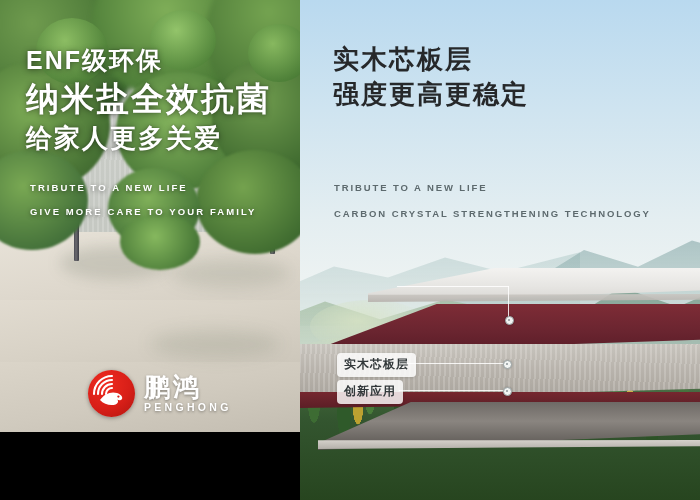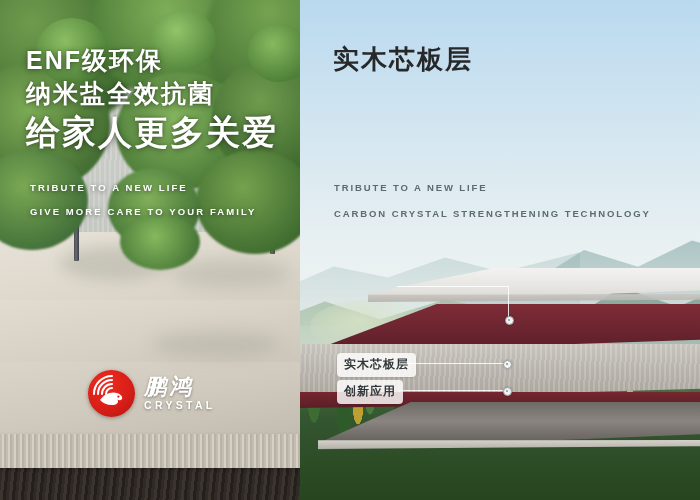--- a/index.html
+++ b/index.html
@@ -2,21 +2,21 @@
 <html><head>
 <meta charset="utf-8">
 <style>
   html,body{margin:0;padding:0;background:#000;}
   body{width:700px;height:500px;overflow:hidden;
        font-family:"Liberation Sans","DejaVu Sans",sans-serif;}
 
   .stage{position:relative;width:700px;height:500px;overflow:hidden;display:flex;}
 
   
-  .panel-left{position:relative;width:300px;height:500px;overflow:hidden;
+  .panel-left{position:relative;width:300px;height:432px;overflow:hidden;
               background:#cfd2cd;}
 
   
   .lp-ground{position:absolute;left:0;top:0;width:300px;height:250px;
     background:
       linear-gradient(180deg,#d8dad6 0%,#cdd0cb 40%,#c7cac4 100%);}
   .lp-ground::after{content:"";position:absolute;inset:0;
     background:repeating-linear-gradient(92deg,rgba(255,255,255,.25) 0 2px,rgba(0,0,0,.03) 2px 5px);
     opacity:.5;}
 
@@ -37,34 +37,34 @@
     box-shadow:0 2px 4px rgba(0,0,0,.18);}
 
   .dark-floor{position:absolute;left:0;bottom:0;width:300px;height:120px;
     background:repeating-linear-gradient(96deg,#2f2a26 0 3px,#3c352f 3px 6px,#241f1c 6px 9px);}
 
   
   .lp-text{position:absolute;left:26px;top:44px;width:260px;z-index:20;}
   .lp-h{color:#fff;font-weight:bold;letter-spacing:2px;line-height:1.32;
         text-shadow:0 1px 6px rgba(0,0,0,.45),0 0 2px rgba(0,0,0,.3);}
   .lp-h1{font-size:25px;}
-  .lp-h2{font-size:25px;}
-  .lp-h3{font-size:34px;}
+  .lp-h2{font-size:33px;}
+  .lp-h3{font-size:26px;}
   .lp-sub{position:absolute;left:30px;top:182px;z-index:20;}
   .lp-sub div{color:#fff;font-size:9.5px;letter-spacing:2.1px;font-weight:600;
      text-shadow:0 1px 4px rgba(0,0,0,.5);margin-bottom:13px;}
 
   
   .logo{position:absolute;left:88px;top:370px;z-index:30;display:flex;align-items:center;gap:9px;}
   .logo-mark{position:relative;width:47px;height:47px;border-radius:50%;
     background:radial-gradient(circle at 36% 30%,#ef2b20 0%,#d81f18 55%,#b01510 100%);
     box-shadow:0 1px 4px rgba(0,0,0,.35);overflow:hidden;}
   .logo-words{display:flex;flex-direction:column;gap:2px;}
-  .logo-cn{color:#fff;font-size:22px;font-weight:bold;letter-spacing:3px;line-height:1;
-    text-shadow:0 1px 3px rgba(0,0,0,.4);font-style:italic;}
+  .logo-cn{color:#fff;font-size:26px;font-weight:bold;letter-spacing:3px;line-height:1;
+    text-shadow:0 1px 3px rgba(0,0,0,.4);}
   .logo-en{color:#fff;font-size:10.5px;font-weight:bold;letter-spacing:3.3px;line-height:1;
     text-shadow:0 1px 3px rgba(0,0,0,.4);}
 
   
   .panel-right{position:relative;width:400px;height:500px;overflow:hidden;
     background:linear-gradient(180deg,#b9d9ef 0%,#cfe4f0 22%,#e4eef1 44%,#eef3f2 58%,#e8f0ef 72%,#dfe9e6 100%);}
 
   .mountain{position:absolute;filter:blur(0.6px);}
 
   .rp-text{position:absolute;left:33px;top:42px;z-index:20;}
@@ -160,21 +160,21 @@
             <path d="M14 24 A10 10 0 0 1 24 14"></path>
             <path d="M18 24 A6 6 0 0 1 24 18"></path>
           </g>
           <path d="M12 30 C16 24 23 21 29 23 C33 24.3 35 27 34 29 C33 30.6 30.5 30.6 29.4 29.6
                    C30.8 31.4 30 33.6 27.6 34.4 C23 36 16 34.6 12 30 Z" fill="#ffffff"></path>
           <circle cx="30.4" cy="26.6" r="1.15" fill="#d81f18"></circle>
         </svg>
       </div>
       <div class="logo-words">
         <div class="logo-cn">鹏鸿</div>
-        <div class="logo-en">CRYSTAL</div>
+        <div class="logo-en">PENGHONG</div>
       </div>
     </div>
   </div>
 
   <div class="panel-right">
 
     <div>
       <div class="mountain" style="left:-20px;top:236px;width:300px;height:90px;
         background:linear-gradient(180deg,rgba(170,197,196,.55),rgba(196,214,210,.25));
         clip-path:polygon(0 60%,18% 34%,36% 46%,55% 24%,74% 40%,100% 18%,100% 100%,0 100%);"></div>
@@ -283,20 +283,21 @@
 
     <div class="callout" style="left:37px;top:353px;">
       <span class="chip">实木芯板层</span>
     </div>
     <div class="callout" style="left:37px;top:380px;">
       <span class="chip">创新应用</span>
     </div>
 
     <div class="rp-text">
       <div class="rp-h">实木芯板层</div>
+      <div class="rp-h">强度更高更稳定</div>
     </div>
 
     <div class="rp-sub">
       <div>TRIBUTE TO A NEW LIFE</div>
       <div>CARBON CRYSTAL STRENGTHENING TECHNOLOGY</div>
     </div>
   </div>
 </div>
 
 </body></html>

